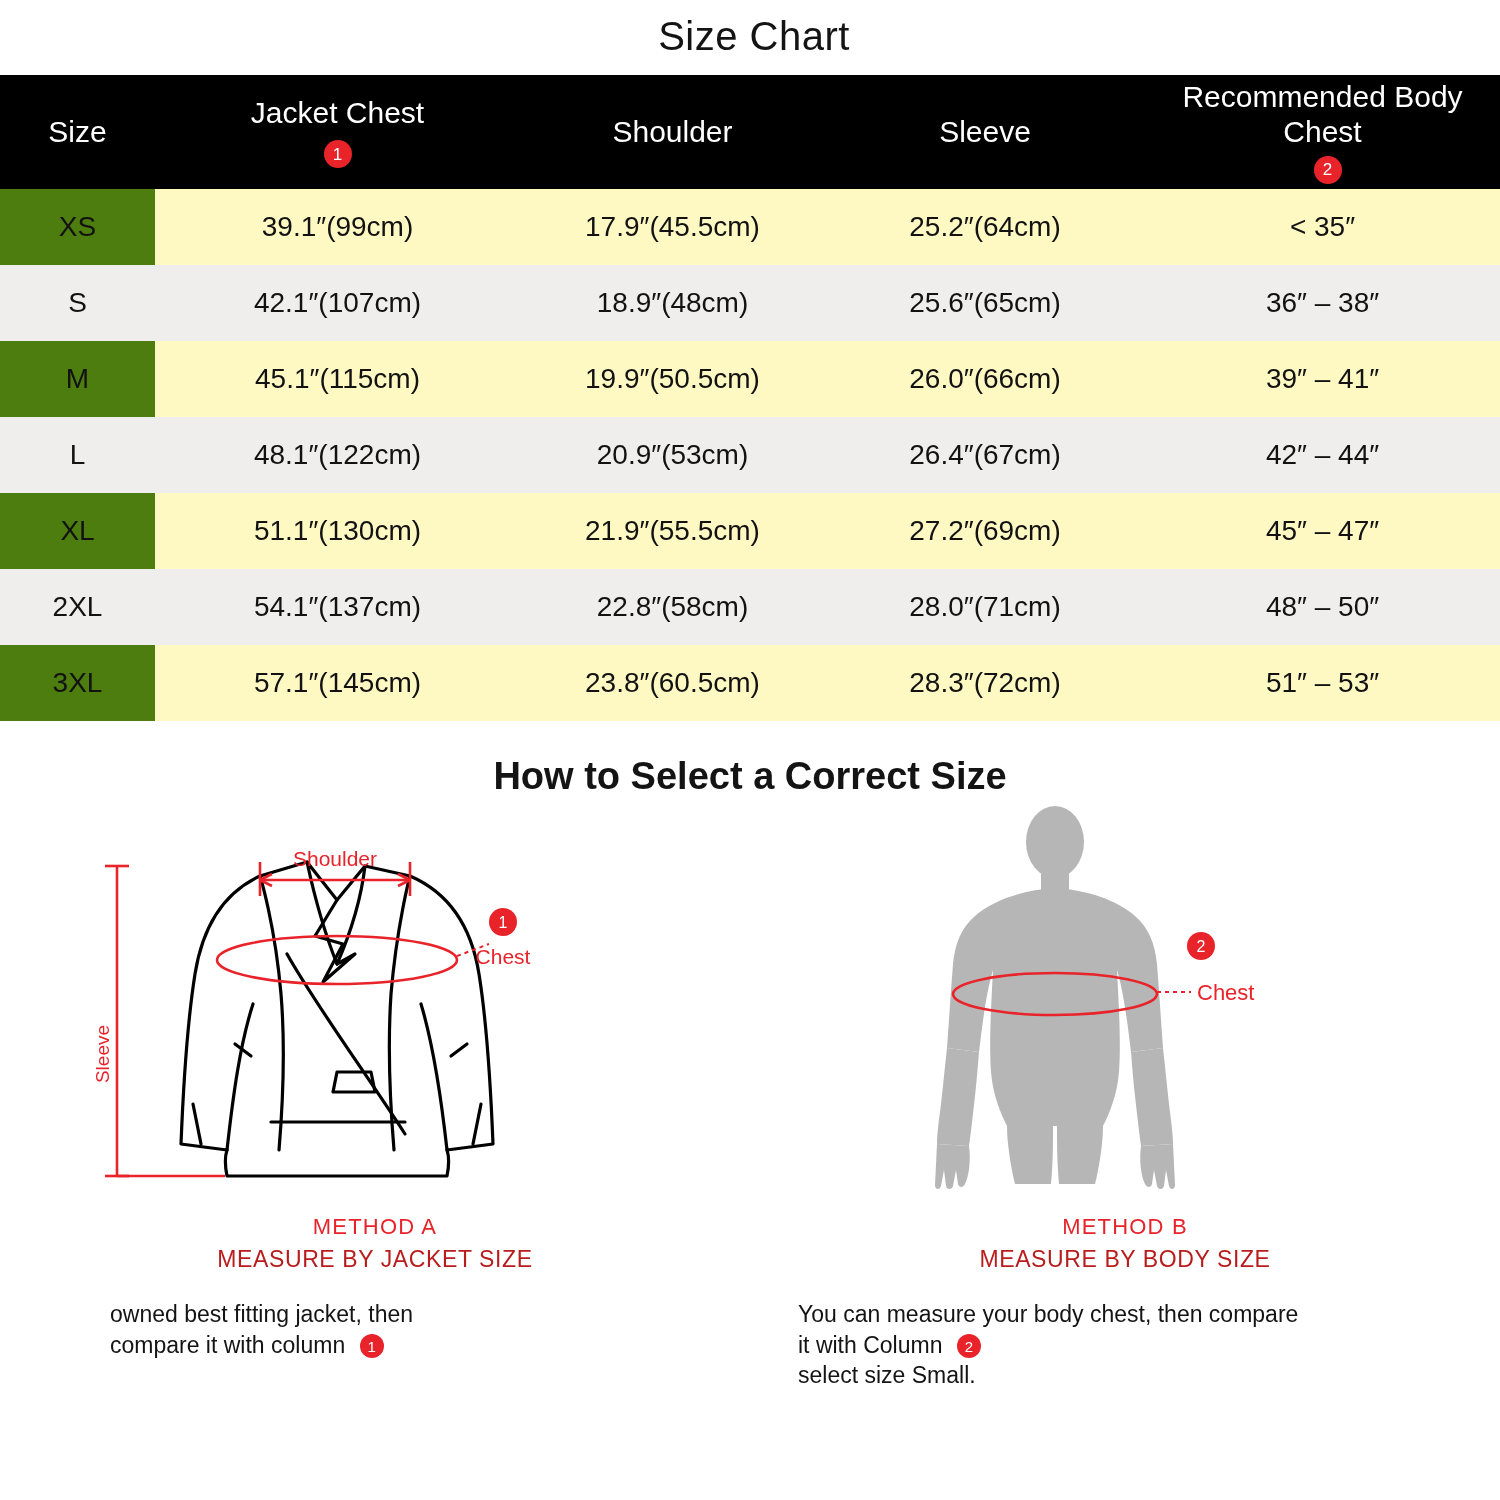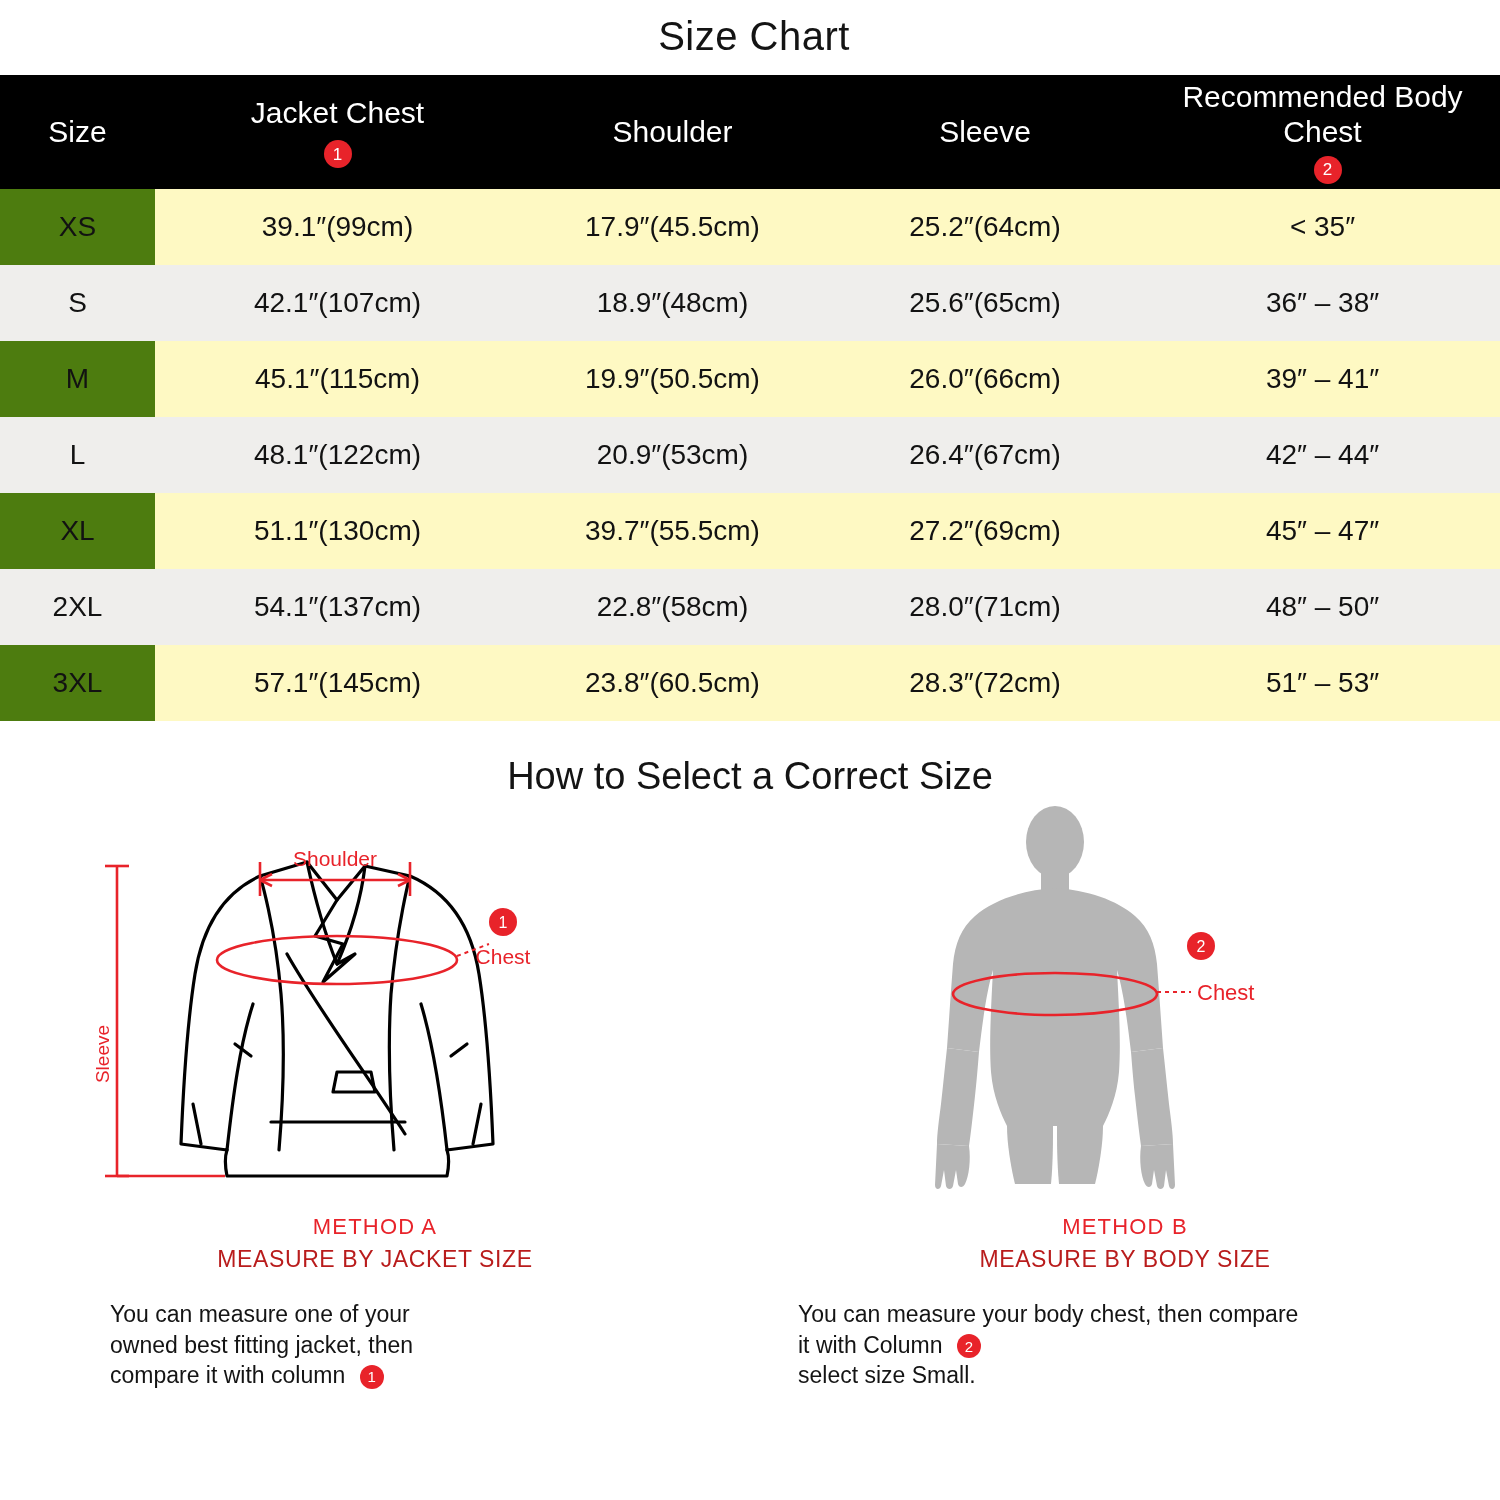--- a/index.html
+++ b/index.html
@@ -87,21 +87,21 @@
     font-size: 15px;
   }
   .head-badge-row {
     display: block;
     margin-top: 4px;
   }
 
   .subtitle {
     text-align: center;
     font-size: 38px;
-    font-weight: 400;
+    font-weight: 700;
     margin: 34px 0 6px 0;
     color: #141414;
   }
 
   .methods {
     display: flex;
     width: 1500px;
     box-sizing: border-box;
   }
   .method {
@@ -215,21 +215,21 @@
       <tr class="even">
         <td class="size-cell">L</td>
         <td>48.1″(122cm)</td>
         <td>20.9″(53cm)</td>
         <td>26.4″(67cm)</td>
         <td>42″ – 44″</td>
       </tr>
       <tr class="odd">
         <td class="size-cell">XL</td>
         <td>51.1″(130cm)</td>
-        <td>39.7″(55.5cm)</td>
+        <td>21.9″(55.5cm)</td>
         <td>27.2″(69cm)</td>
         <td>45″ – 47″</td>
       </tr>
       <tr class="even">
         <td class="size-cell">2XL</td>
         <td>54.1″(137cm)</td>
         <td>22.8″(58cm)</td>
         <td>28.0″(71cm)</td>
         <td>48″ – 50″</td>
       </tr>
@@ -300,21 +300,20 @@
           <ellipse cx="262" cy="156" rx="120" ry="24" fill="none" stroke="#e8232a" stroke-width="2.6"></ellipse>
           <line x1="382" y1="152" x2="414" y2="140" stroke="#e8232a" stroke-width="2" stroke-dasharray="4 4"></line>
           <circle cx="428" cy="118" r="14" fill="#e8232a"></circle>
           <text x="428" y="124" text-anchor="middle" fill="#ffffff" font-family="Liberation Sans, sans-serif" font-size="16">1</text>
           <text x="428" y="160" text-anchor="middle" fill="#e8232a" font-family="Liberation Sans, sans-serif" font-size="21">Chest</text>
         </svg>
       </div>
       <div class="method-name">METHOD A</div>
       <div class="method-sub">MEASURE BY JACKET SIZE</div>
       <div class="method-desc left-pad">
-        <p>You can measure one of your</p>
         <p>owned best fitting jacket, then</p>
         <p class="nowrapline">
           <span>compare it with column</span>
           <span style="display:inline-block;width:8px"></span><span class="badge small">1</span>
         </p>
       </div>
     </div>
 
     <div class="method">
       <div class="figure">

